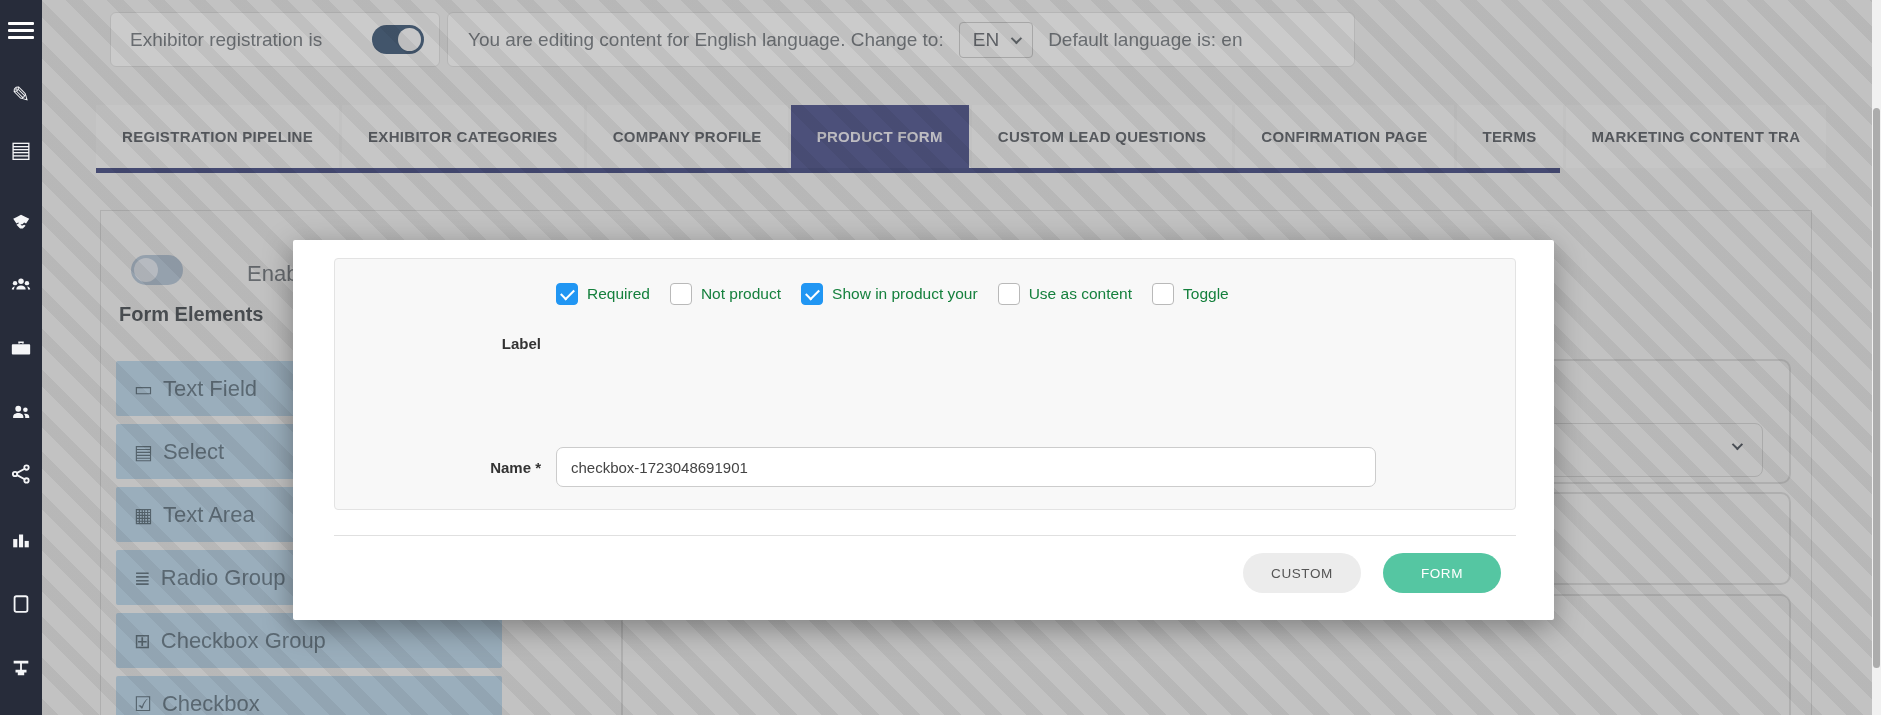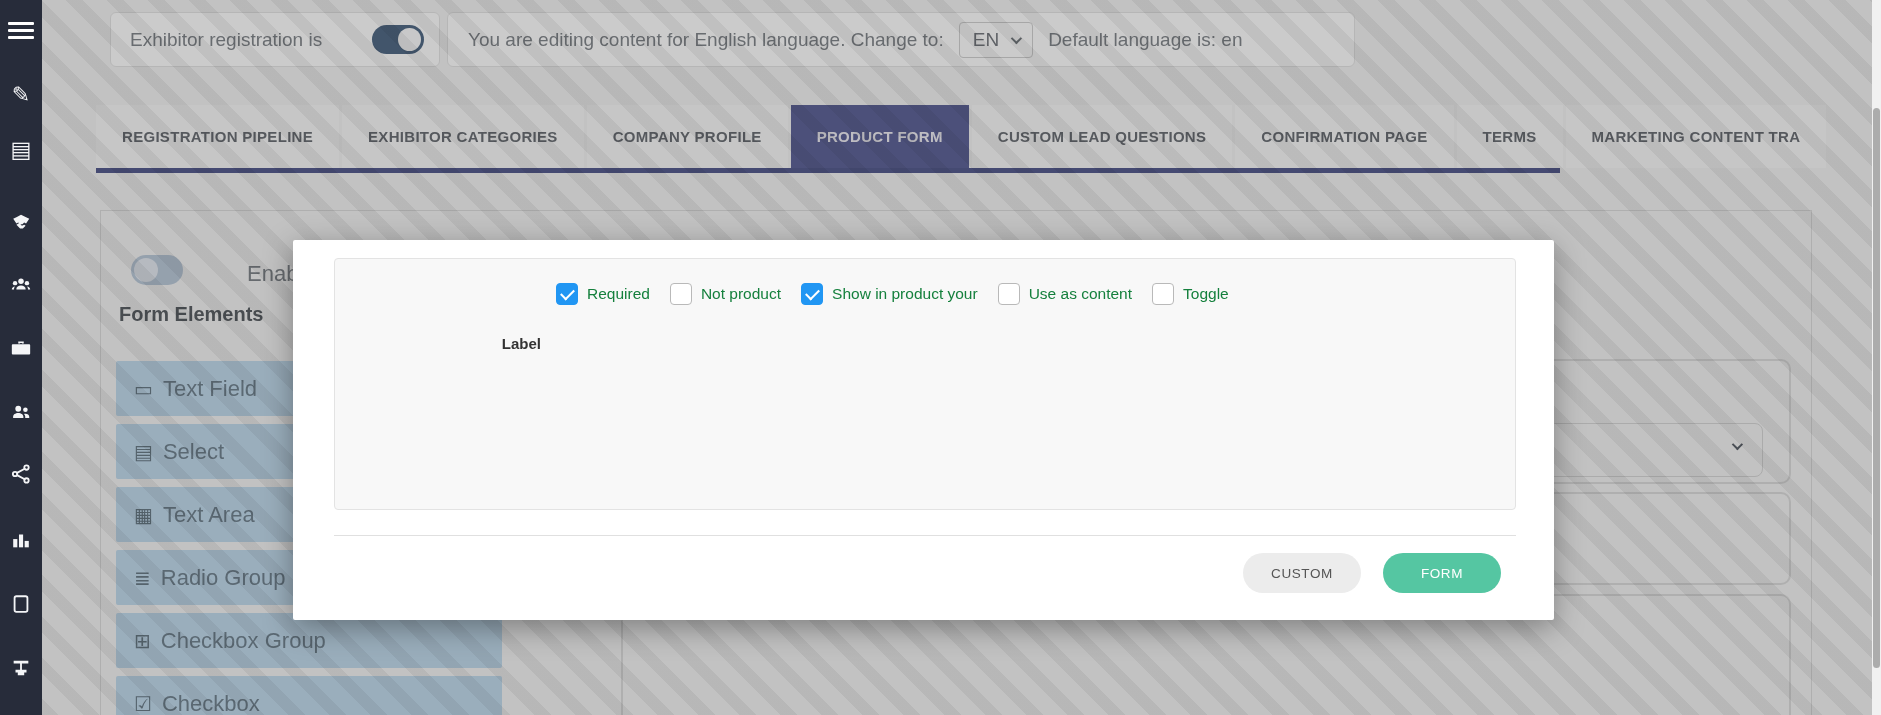--- a/index.html
+++ b/index.html
@@ -245,18 +245,22 @@
       </label>
       <label class="opt">
         <span class="cb"></span>
         <span>Toggle</span>
       </label>
     </div>
 
     <div class="frow" style="top:64px">
       <label class="flabel">Label</label>
     </div>
+    <div class="frow" style="top:188px">
+      <label class="flabel">Name *</label>
+      <input class="finput" type="text" value="checkbox-1723048691901" style="">
+    </div>
   </div>
 
   <div class="m-divider"></div>
   <button class="btn btn-cancel">CUSTOM</button>
   <button class="btn btn-save">FORM</button>
 </div>
 
 </body></html>

